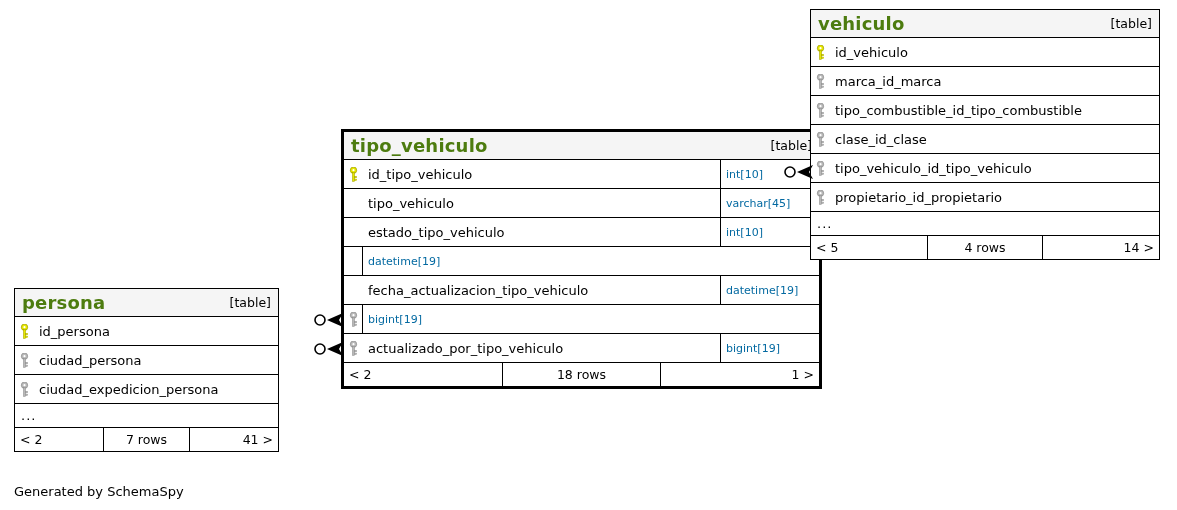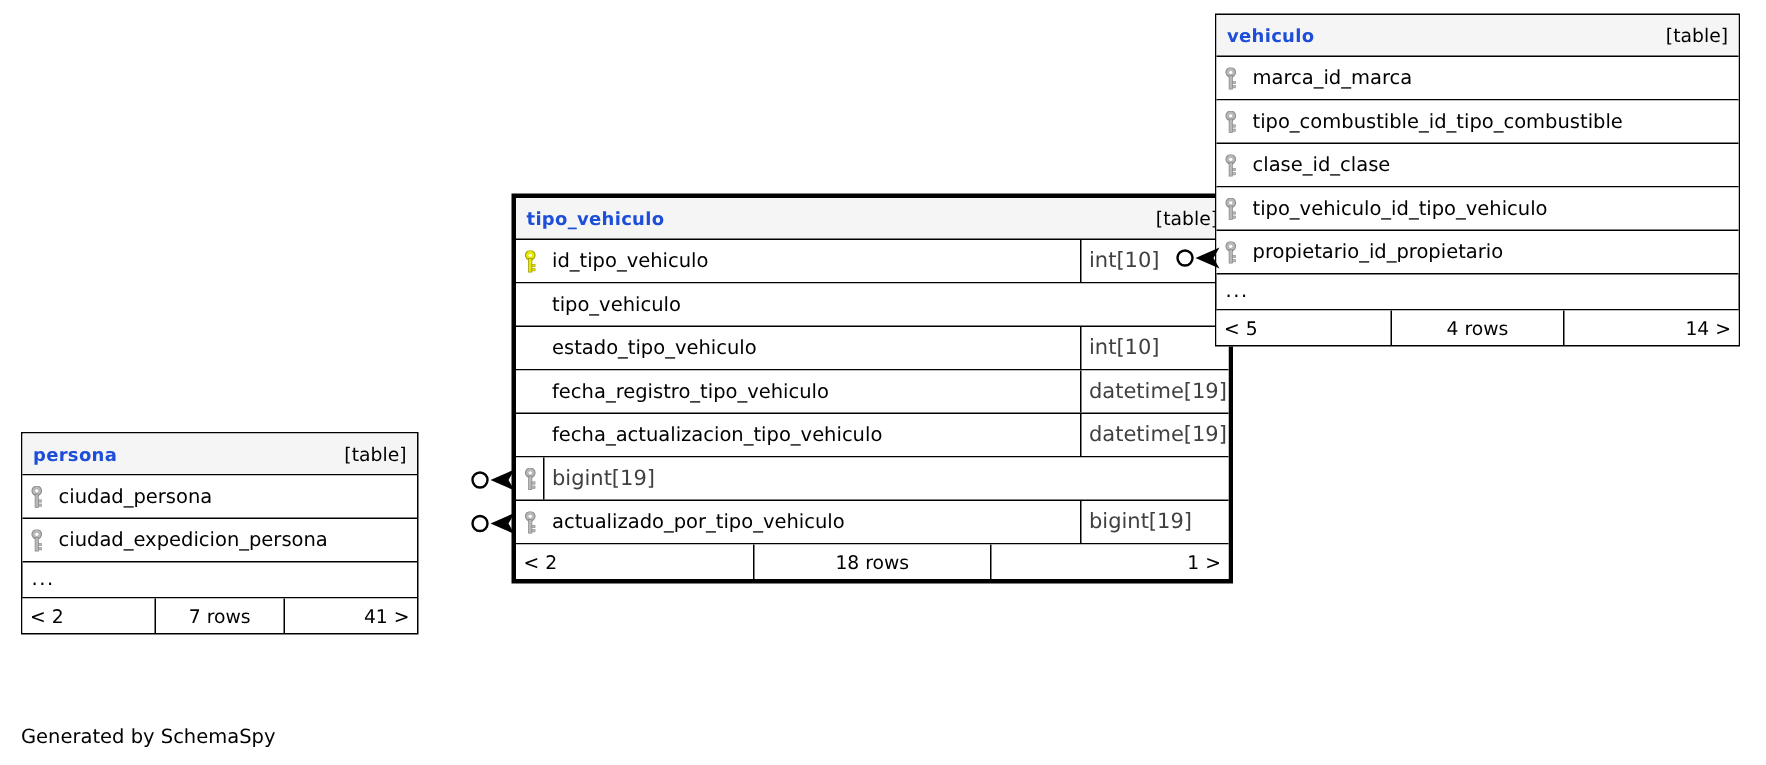--- a/index.html
+++ b/index.html
@@ -31,22 +31,22 @@
     align-items: center;
     justify-content: space-between;
     background: #f5f5f5;
     border-bottom: 1px solid #000000;
     padding: 0 7px;
     height: 28px;
     box-sizing: border-box;
   }
   .tbl-title {
     font-weight: bold;
-    font-size: 12px;
-    color: #1d4ed8;
+    font-size: 18px;
+    color: #4d7c0f;
     letter-spacing: 0.2px;
   }
   .tbl-tag {
     font-size: 12.5px;
     color: #000000;
   }
 
   .col-row {
     display: flex;
     align-items: stretch;
@@ -67,22 +67,22 @@
     color: #000000;
     min-width: 0;
     overflow: hidden;
     white-space: nowrap;
   }
   .col-type {
     flex: 0 0 auto;
     display: flex;
     align-items: center;
     padding-left: 5px;
-    font-size: 14px;
-    color: #404040;
+    font-size: 11px;
+    color: #0369a1;
     border-left: 1px solid #000000;
     white-space: nowrap;
     box-sizing: border-box;
   }
   .has-type .col-type { width: 99px; }
 
   .key-slot {
     width: 18px;
     flex: 0 0 18px;
     display: flex;
@@ -137,20 +137,32 @@
 </style>
 </head>
 <body>
 
 <div class="table-node" id="node-persona" style="left:14px; top:288px; width:265px;">
   <div class="tbl-header">
     <span class="tbl-title">persona</span>
     <span class="tbl-tag">[table]</span>
   </div>
 
+  <div class="col-row">
+    <span class="key-slot">
+      <svg class="key-icon" width="9" height="15" viewBox="0 0 9 15" aria-hidden="true">
+        <circle cx="4.5" cy="3.2" r="3.2" fill="#e8e800" stroke="#9a9a00" stroke-width="0.7"></circle>
+        <circle cx="4.5" cy="3.2" r="1.1" fill="#ffffff"></circle>
+        <rect x="3.4" y="5.4" width="2.2" height="9" fill="#e8e800" stroke="#9a9a00" stroke-width="0.5"></rect>
+        <rect x="5.6" y="9.2" width="2.1" height="1.6" fill="#e8e800" stroke="#9a9a00" stroke-width="0.4"></rect>
+        <rect x="5.6" y="12.0" width="2.1" height="1.6" fill="#e8e800" stroke="#9a9a00" stroke-width="0.4"></rect>
+      </svg>
+    </span>
+    <span class="col-name">id_persona</span>
+  </div>
 
   <div class="col-row">
     <span class="key-slot">
       <svg class="key-icon" width="9" height="15" viewBox="0 0 9 15" aria-hidden="true">
         <circle cx="4.5" cy="3.2" r="3.2" fill="#b8b8b8" stroke="#8a8a8a" stroke-width="0.7"></circle>
         <circle cx="4.5" cy="3.2" r="1.1" fill="#ffffff"></circle>
         <rect x="3.4" y="5.4" width="2.2" height="9" fill="#b8b8b8" stroke="#8a8a8a" stroke-width="0.5"></rect>
         <rect x="5.6" y="9.2" width="2.1" height="1.6" fill="#b8b8b8" stroke="#8a8a8a" stroke-width="0.4"></rect>
         <rect x="5.6" y="12.0" width="2.1" height="1.6" fill="#b8b8b8" stroke="#8a8a8a" stroke-width="0.4"></rect>
       </svg>
@@ -196,31 +208,31 @@
         <rect x="5.6" y="12.0" width="2.1" height="1.6" fill="#e8e800" stroke="#9a9a00" stroke-width="0.4"></rect>
       </svg>
     </span>
     <span class="col-name">id_tipo_vehiculo</span>
     <span class="col-type">int[10]</span>
   </div>
 
   <div class="col-row has-type">
     <span class="key-slot"></span>
     <span class="col-name">tipo_vehiculo</span>
+    <span class="col-type">varchar[45]</span>
   </div>
 
   <div class="col-row has-type">
     <span class="key-slot"></span>
     <span class="col-name">estado_tipo_vehiculo</span>
     <span class="col-type">int[10]</span>
   </div>
 
   <div class="col-row has-type">
     <span class="key-slot"></span>
-    <span class="col-name">fecha_registro_tipo_vehiculo</span>
     <span class="col-type">datetime[19]</span>
   </div>
 
   <div class="col-row has-type">
     <span class="key-slot"></span>
     <span class="col-name">fecha_actualizacion_tipo_vehiculo</span>
     <span class="col-type">datetime[19]</span>
   </div>
 
   <div class="col-row has-type">
@@ -256,20 +268,32 @@
     <span class="foot-cell foot-right">1 &gt;</span>
   </div>
 </div>
 
 <div class="table-node" id="node-vehiculo" style="left:810px; top:9px; width:350px;">
   <div class="tbl-header">
     <span class="tbl-title">vehiculo</span>
     <span class="tbl-tag">[table]</span>
   </div>
 
+  <div class="col-row">
+    <span class="key-slot">
+      <svg class="key-icon" width="9" height="15" viewBox="0 0 9 15" aria-hidden="true">
+        <circle cx="4.5" cy="3.2" r="3.2" fill="#e8e800" stroke="#9a9a00" stroke-width="0.7"></circle>
+        <circle cx="4.5" cy="3.2" r="1.1" fill="#ffffff"></circle>
+        <rect x="3.4" y="5.4" width="2.2" height="9" fill="#e8e800" stroke="#9a9a00" stroke-width="0.5"></rect>
+        <rect x="5.6" y="9.2" width="2.1" height="1.6" fill="#e8e800" stroke="#9a9a00" stroke-width="0.4"></rect>
+        <rect x="5.6" y="12.0" width="2.1" height="1.6" fill="#e8e800" stroke="#9a9a00" stroke-width="0.4"></rect>
+      </svg>
+    </span>
+    <span class="col-name">id_vehiculo</span>
+  </div>
 
   <div class="col-row">
     <span class="key-slot">
       <svg class="key-icon" width="9" height="15" viewBox="0 0 9 15" aria-hidden="true">
         <circle cx="4.5" cy="3.2" r="3.2" fill="#b8b8b8" stroke="#8a8a8a" stroke-width="0.7"></circle>
         <circle cx="4.5" cy="3.2" r="1.1" fill="#ffffff"></circle>
         <rect x="3.4" y="5.4" width="2.2" height="9" fill="#b8b8b8" stroke="#8a8a8a" stroke-width="0.5"></rect>
         <rect x="5.6" y="9.2" width="2.1" height="1.6" fill="#b8b8b8" stroke="#8a8a8a" stroke-width="0.4"></rect>
         <rect x="5.6" y="12.0" width="2.1" height="1.6" fill="#b8b8b8" stroke="#8a8a8a" stroke-width="0.4"></rect>
       </svg>

